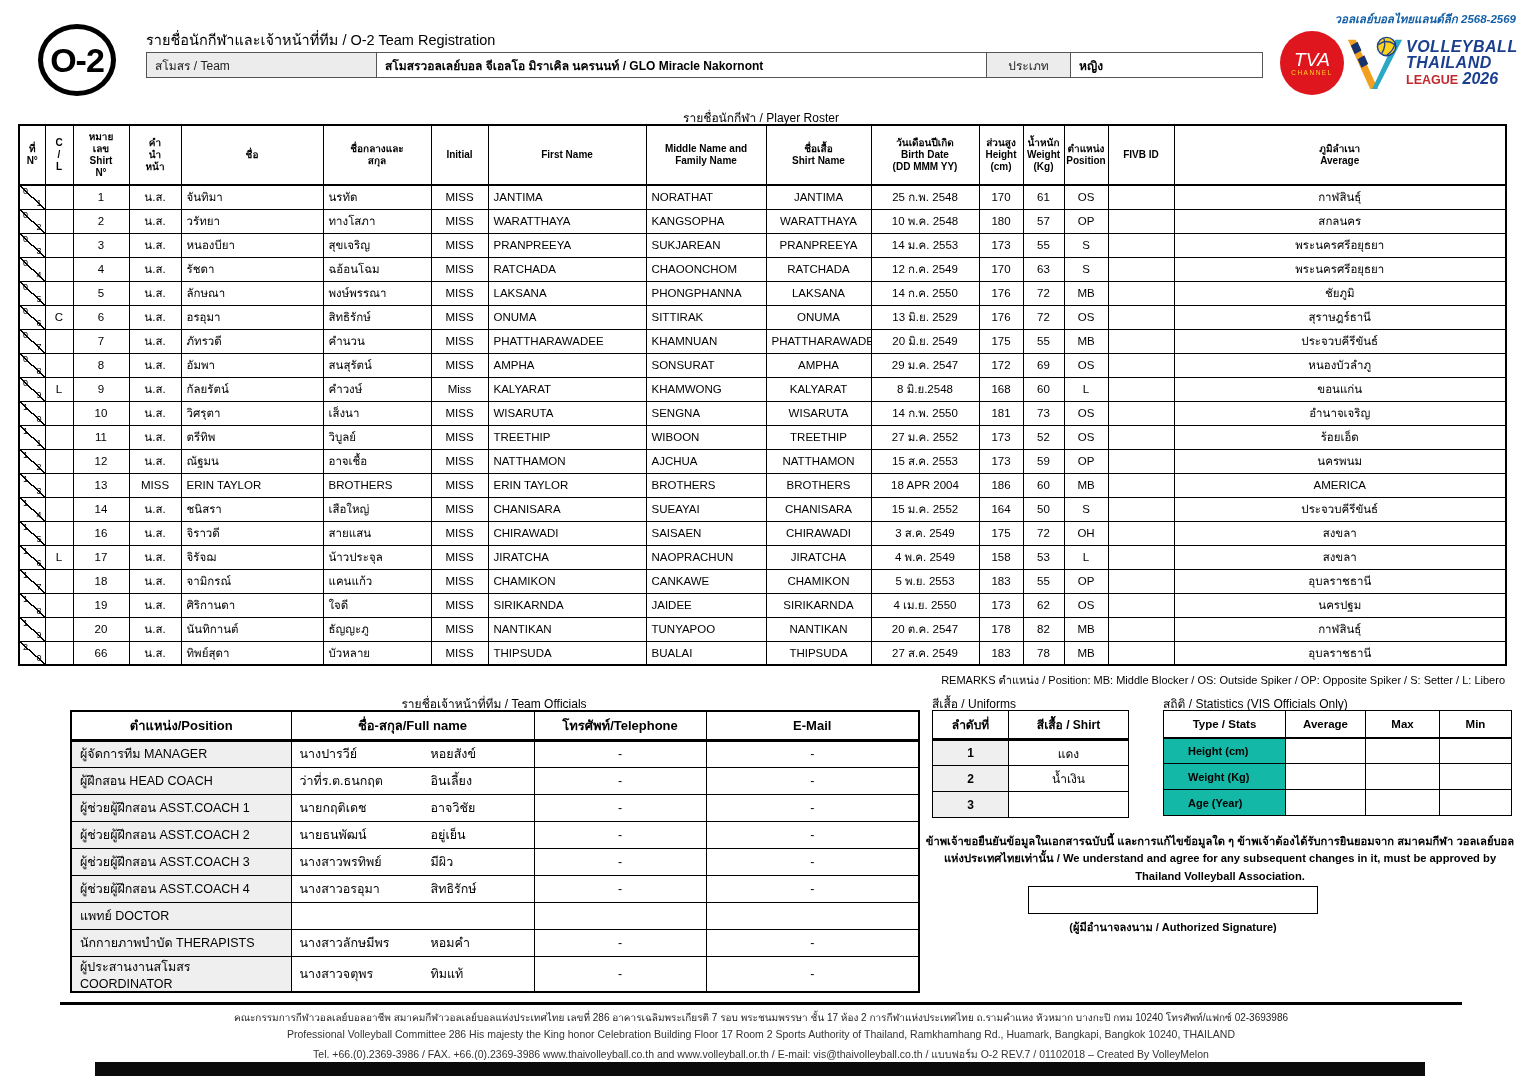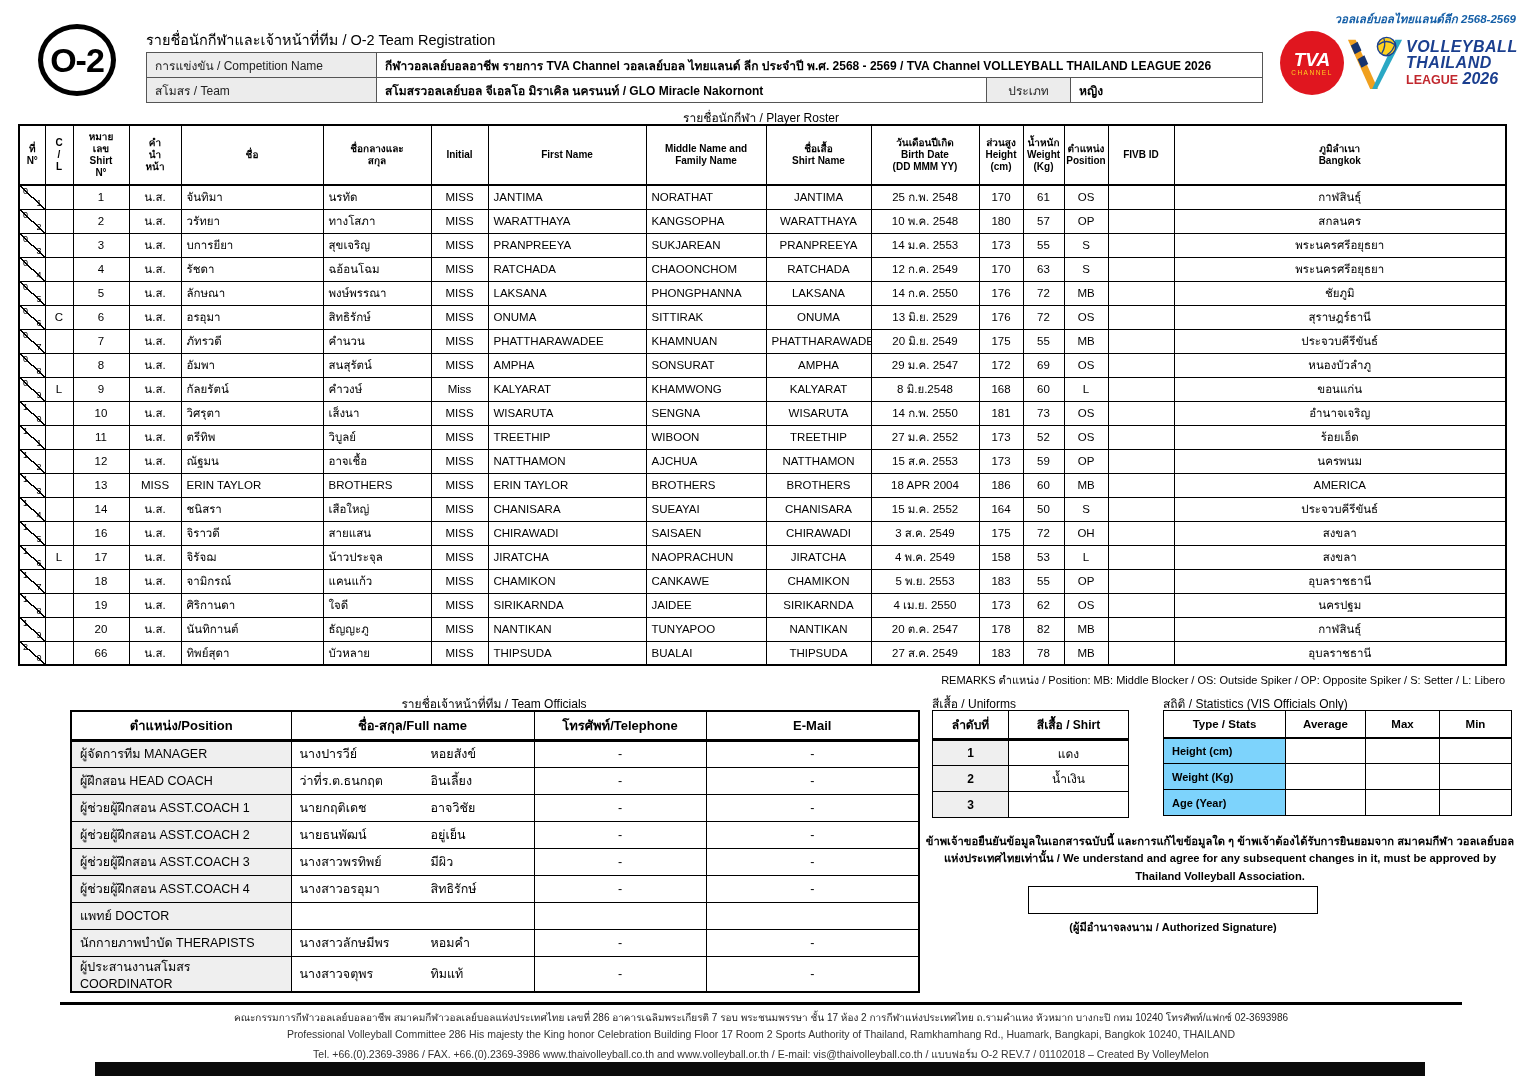--- a/index.html
+++ b/index.html
@@ -16,21 +16,21 @@
   .header-table td { border:1.5px solid #555; height:25px; font-size:12px; padding:0 8px; vertical-align:middle; }
   .header-table .lbl { background:#ececec; color:#222; }
   .header-table .val { font-weight:600; font-size:12px; }
   .header-table .cat-lbl { background:#ececec; text-align:center; }
 
   .logo-block { position:absolute; left:1280px; top:10px; width:236px; }
   .league-tagline { color:#1660a8; font-weight:bold; font-style:italic; font-size:11.5px; text-align:right; white-space:nowrap; }
   .logo-row { display:flex; align-items:center; margin-top:3px; }
   .tva-circle { width:64px; height:64px; border-radius:50%; background:#e0161f; color:#fff;
     display:flex; flex-direction:column; align-items:center; justify-content:center; flex:0 0 64px; }
-  .tva-circle .t1 { font-weight:bold; font-style:italic; font-size:19px; line-height:18px; }
+  .tva-circle .t1 { font-weight:normal; font-style:italic; font-size:19px; line-height:18px; }
   .tva-circle .t2 { font-size:6.5px; letter-spacing:1.5px; color:#ffd21e; }
   .v-logo { flex:0 0 58px; margin-left:2px; }
   .vtl-text { margin-left:2px; line-height:1; }
   .vtl-text .l1, .vtl-text .l2 { color:#1b3f8f; font-weight:bold; font-style:italic; font-size:16px; line-height:16px; letter-spacing:0.5px; }
   .vtl-text .l3 { line-height:16px; }
   .vtl-text .league { color:#c1272d; font-weight:bold; font-size:12.5px; }
   .vtl-text .year { color:#1b3f8f; font-weight:bold; font-style:italic; font-size:16px; }
 
   
   .roster-title { position:absolute; left:0; top:108px; width:1522px; text-align:center; font-size:12px; }
@@ -63,21 +63,21 @@
   .uniforms-table { position:absolute; left:932px; top:710px; width:196px; border-collapse:collapse; table-layout:fixed; border:1.5px solid #000; }
   .uniforms-table th { border:1px solid #000; border-bottom:3px solid #000; height:29px; font-size:12px; font-weight:bold; }
   .uniforms-table td { border:1px solid #000; height:26px; font-size:12px; text-align:center; vertical-align:middle; }
   .u-no { background:#efefef; font-weight:bold; }
 
   
   .stats-title { position:absolute; left:1163px; top:694px; font-size:12px; }
   .stats-table { position:absolute; left:1163px; top:710px; width:348px; border-collapse:collapse; table-layout:fixed; border:1.5px solid #000; }
   .stats-table th { border:1px solid #000; border-bottom:2.5px solid #000; height:27px; font-size:11.5px; font-weight:bold; }
   .stats-table td { border:1px solid #000; height:26px; font-size:11px; vertical-align:middle; }
-  .st-label { background:#7dd3fc; font-weight:bold; padding:0 8px; }
+  .st-label { background:#14b8a6; font-weight:bold; padding:0 24px; }
 
   
   .declaration { position:absolute; left:925px; top:833px; width:590px; font-size:11.2px; font-weight:bold;
     line-height:1.55; text-align:center; }
   .signature-box { position:absolute; left:1028px; top:886px; width:290px; height:28px; border:1.5px solid #000; background:#fff; }
   .signature-label { position:absolute; left:973px; top:918px; width:400px; text-align:center; font-size:11px; font-weight:bold; }
 
   
   .footer-rule { position:absolute; left:60px; top:1002px; width:1402px; border-top:3px solid #000; }
   .footer-l1 { position:absolute; left:0; top:1010px; width:1522px; text-align:center; font-size:10px; color:#222; }
@@ -96,24 +96,20 @@
   <div class="doc-title">รายชื่อนักกีฬาและเจ้าหน้าที่ทีม / O-2 Team Registration</div>
 
   <table class="header-table">
     <colgroup>
         <col style="width:230px">
         <col style="width:610px">
         <col style="width:84px">
         <col style="width:192px">
       </colgroup>
     <tbody>
-        <tr>
-      <td class="lbl">การแข่งขัน / Competition Name</td>
-      <td class="val" colspan="3">กีฬาวอลเลย์บอลอาชีพ รายการ TVA Channel วอลเลย์บอล ไทยแลนด์ ลีก ประจำปี พ.ศ. 2568 - 2569 /  TVA Channel VOLLEYBALL THAILAND LEAGUE 2026</td>
-    </tr>
     <tr>
       <td class="lbl">สโมสร / Team</td>
       <td class="val">สโมสรวอลเลย์บอล จีเอลโอ มิราเคิล นครนนท์ / GLO Miracle Nakornont</td>
       <td class="lbl cat-lbl">ประเภท</td>
       <td class="val">หญิง</td>
     </tr>
   </tbody>
     </table>
 
   <div class="logo-block">
@@ -207,21 +203,21 @@
   <th><span>น้ำหนัก
 Weight
 (Kg)</span></th>
 
   <th><span>ตำแหน่ง
 Position</span></th>
 
   <th><span>FIVB ID</span></th>
 
   <th><span>ภูมิลำเนา
-Bangkok</span></th>
+Average</span></th>
 </tr>
     </thead>
     <tbody>
   <tr>
     <td class="no-cell">
       <span class="no-top">0</span>
       <span class="no-bot">1</span>
     </td>
     <td class="ac"></td>
     <td class="ac">1</td>
@@ -263,21 +259,21 @@
   </tr>
 
   <tr>
     <td class="no-cell">
       <span class="no-top">0</span>
       <span class="no-bot">3</span>
     </td>
     <td class="ac"></td>
     <td class="ac">3</td>
     <td class="ac">น.ส.</td>
-    <td class="al">บการยียา</td>
+    <td class="al">หนองบียา</td>
     <td class="al">สุขเจริญ</td>
     <td class="ac">MISS</td>
     <td class="al">PRANPREEYA</td>
     <td class="al">SUKJAREAN</td>
     <td class="ac">PRANPREEYA</td>
     <td class="ac">14 ม.ค. 2553</td>
     <td class="ac">173</td>
     <td class="ac">55</td>
     <td class="ac">S</td>
     <td class="ac"></td>

